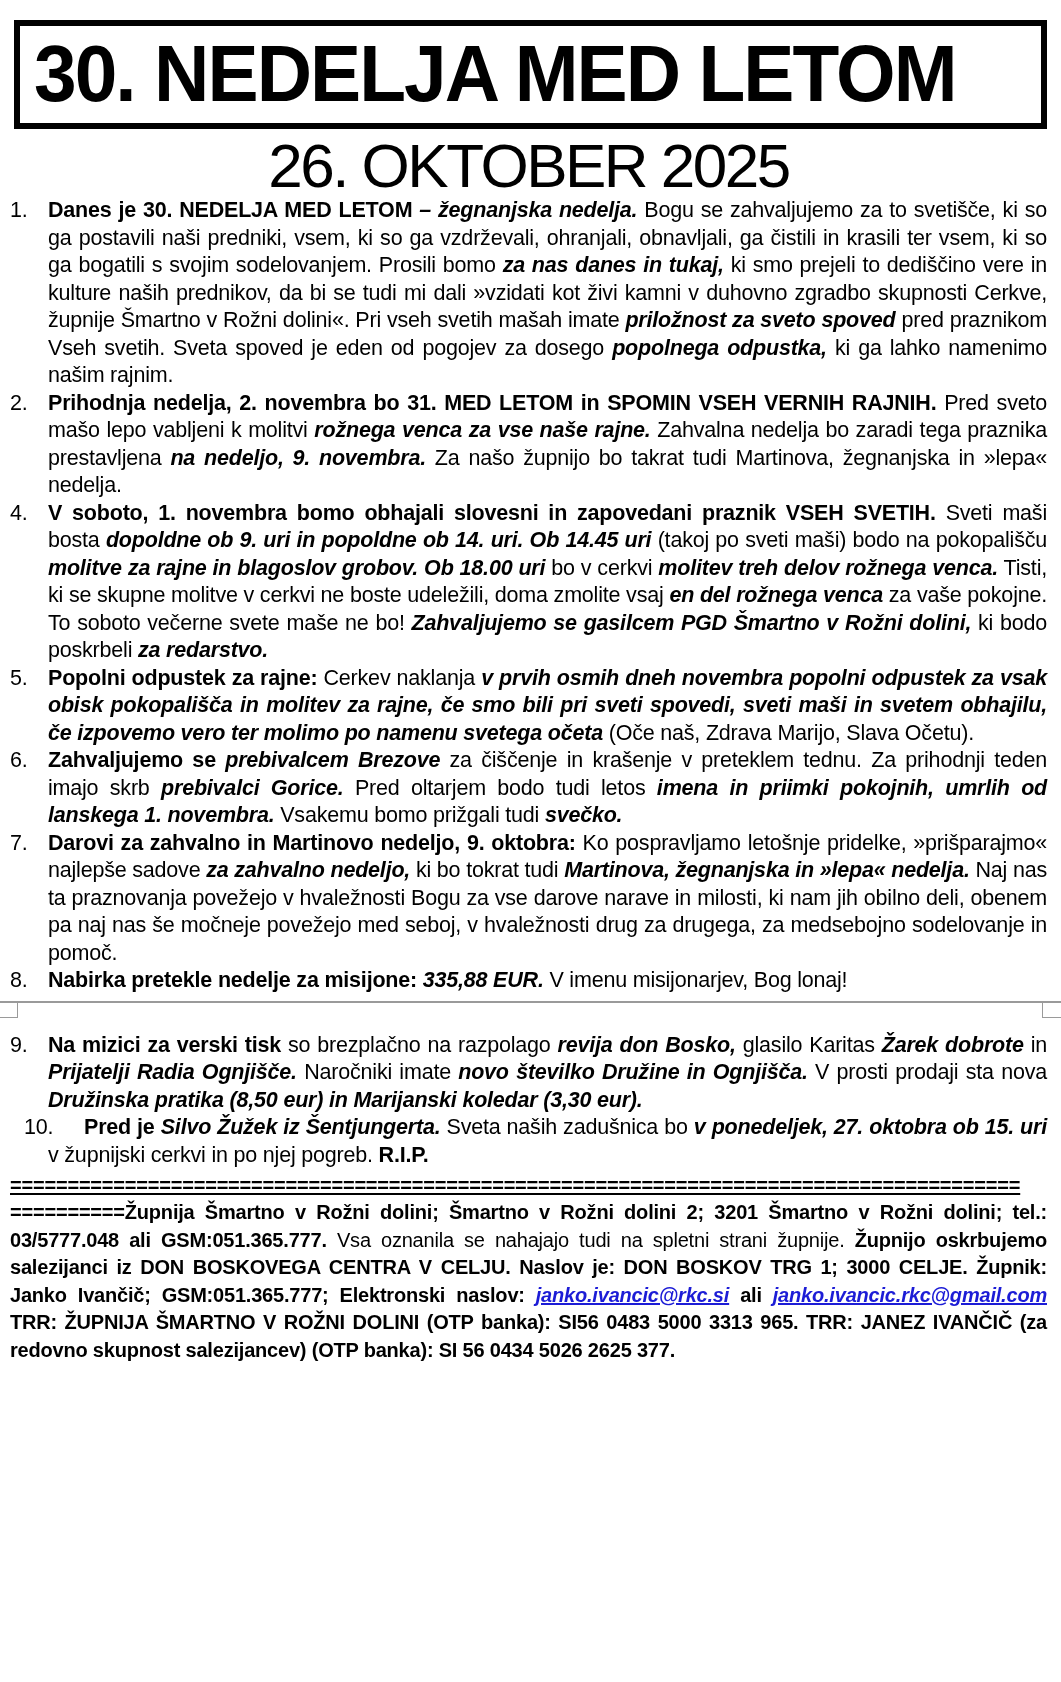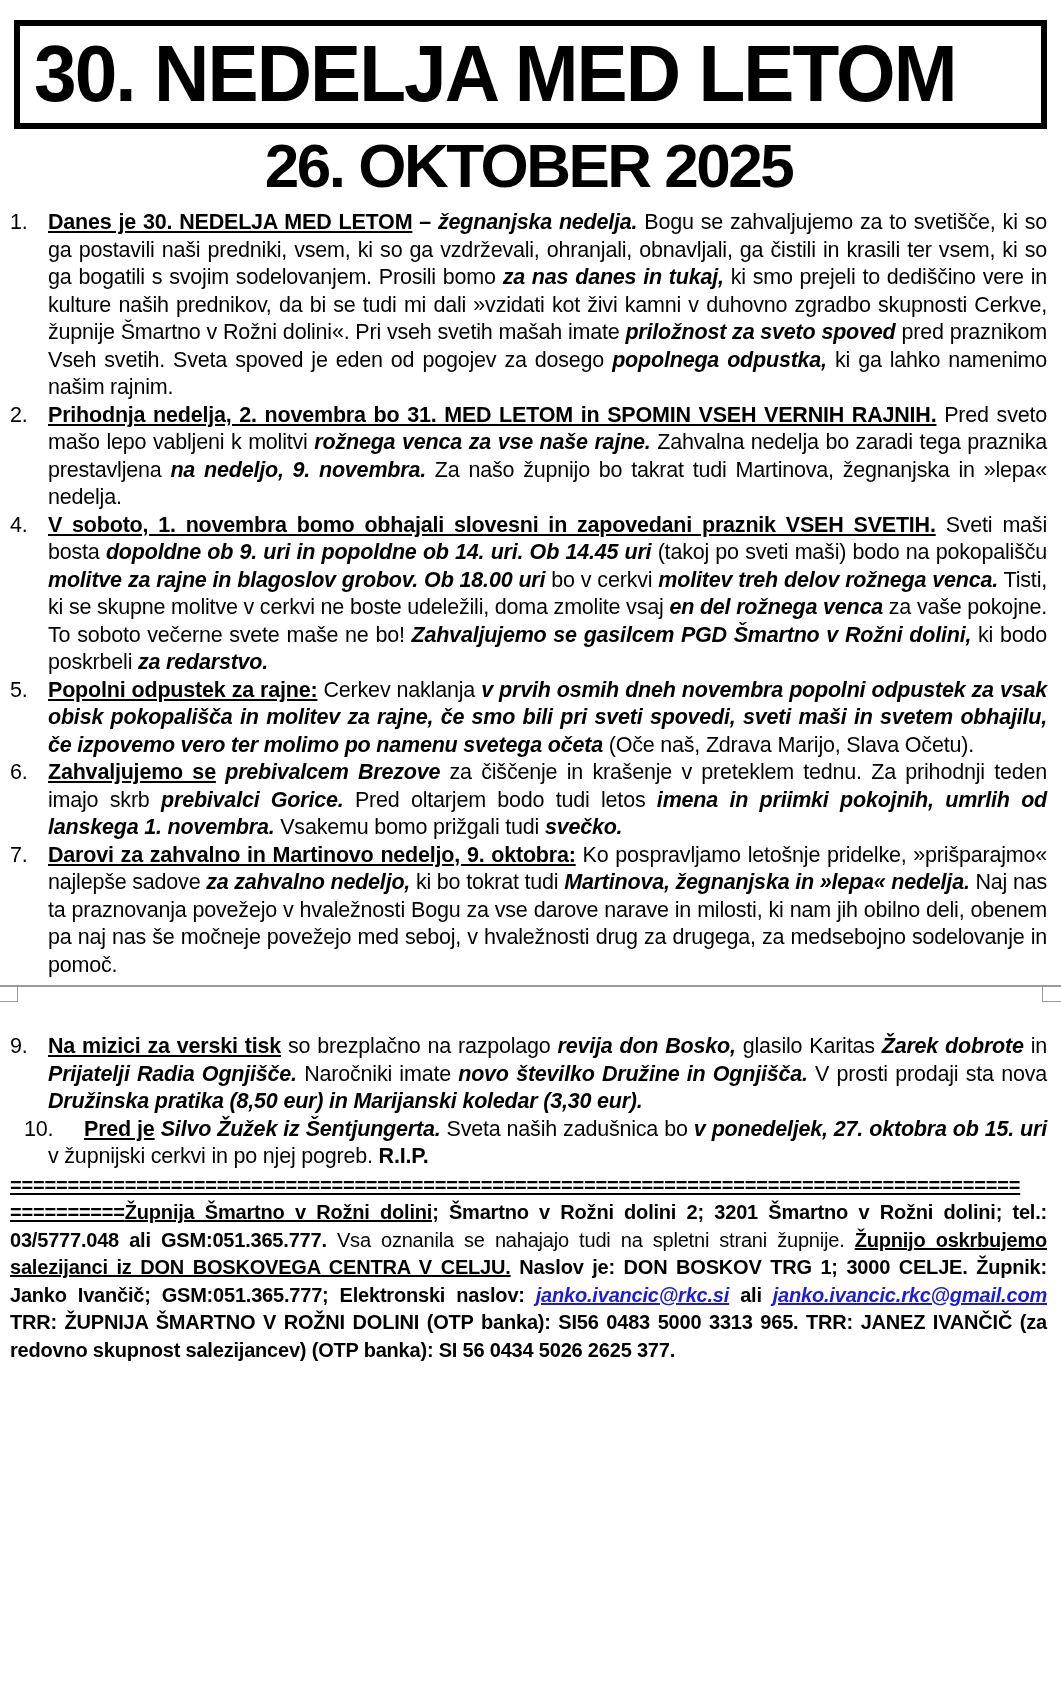--- a/index.html
+++ b/index.html
@@ -24,43 +24,43 @@
   }
   .title {
     display: inline-block;
     font-size: 79px; font-weight: bold;
     letter-spacing: -2px;
     transform: scaleX(0.97); transform-origin: left center;
     white-space: nowrap;
   }
   .subtitle {
     text-align: center;
-    font-size: 62px; font-weight: bold;
+    font-size: 62px; font-weight: normal;
     letter-spacing: -2.5px;
     line-height: 1.0;
-    margin: 2px 0 12px 0;
+    margin: 2px 0 0 0;
   }
   
   .list { font-size: 21.5px; line-height: 27.5px; letter-spacing: -0.2px; }
   .item {
     margin: 0 0 0 38px;
     text-indent: -38px;
     text-align: justify;
   }
   .num {
     display: inline-block;
     width: 38px;
     text-indent: 0;
   }
   .item-10 .num { width: 74px; padding-left: 14px; box-sizing: border-box; }
-  .item-9 { margin-top: 30px; }
+  .item-9 { margin-top: 13px; }
   
   .rb { font-weight: bold; }
   .ri { font-style: italic; }
-  .ru { text-decoration: underline; }
+  .ru { }
   .rl { color: #1c1cd6; font-weight: bold; text-decoration: underline; font-style: italic; }
   
   .pagebreak {
     position: relative;
     height: 18px;
     margin: 6px -14px 0 -10px;
     flex-shrink: 0;
   }
   .pagebreak .pb-line {
     position: absolute; left: 0; right: 0; top: 0;
@@ -102,20 +102,21 @@
   </div>
   <div class="subtitle">26. OKTOBER 2025</div>
 
   <div class="list">
     <p class="item item-1"><span class="num">1.</span><span><span class="rb ru">Danes je 30. NEDELJA MED LETOM</span><span> </span><span class="rb ri">– žegnanjska nedelja.</span><span> Bogu se zahvaljujemo za to svetišče, ki so ga postavili naši predniki, vsem, ki so ga vzdrževali, ohranjali, obnavljali, ga čistili in krasili ter vsem, ki so ga bogatili s svojim sodelovanjem. Prosili bomo </span><span class="rb ri">za nas danes in tukaj,</span><span> ki smo prejeli to dediščino vere in kulture naših prednikov, da bi se tudi mi dali »vzidati kot živi kamni v duhovno zgradbo skupnosti Cerkve, župnije Šmartno v Rožni dolini«. Pri vseh svetih mašah imate </span><span class="rb ri">priložnost za sveto spoved</span><span> pred praznikom Vseh svetih. Sveta spoved je eden od pogojev za dosego </span><span class="rb ri">popolnega odpustka,</span><span> ki ga lahko namenimo našim rajnim.</span></span></p>
     <p class="item item-2"><span class="num">2.</span><span><span class="rb ru">Prihodnja nedelja, 2. novembra bo 31. MED LETOM in SPOMIN VSEH VERNIH RAJNIH.</span><span> Pred sveto mašo lepo vabljeni k molitvi </span><span class="rb ri">rožnega venca za vse naše rajne.</span><span> Zahvalna nedelja bo zaradi tega praznika prestavljena </span><span class="rb ri">na nedeljo, 9. novembra.</span><span> Za našo župnijo bo takrat tudi Martinova, žegnanjska in »lepa« nedelja.</span></span></p>
     <p class="item item-4"><span class="num">4.</span><span><span class="rb ru">V soboto, 1. novembra bomo obhajali slovesni in zapovedani praznik VSEH SVETIH.</span><span> Sveti maši bosta </span><span class="rb ri">dopoldne ob 9. uri in popoldne ob 14. uri. Ob 14.45 uri</span><span> (takoj po sveti maši) bodo na pokopališču </span><span class="rb ri">molitve za rajne in blagoslov grobov. Ob 18.00 uri</span><span> bo v cerkvi </span><span class="rb ri">molitev treh delov rožnega venca.</span><span> Tisti, ki se skupne molitve v cerkvi ne boste udeležili, doma zmolite vsaj </span><span class="rb ri">en del rožnega venca</span><span> za vaše pokojne. To soboto večerne svete maše ne bo! </span><span class="rb ri">Zahvaljujemo se gasilcem PGD Šmartno v Rožni dolini,</span><span> ki bodo poskrbeli </span><span class="rb ri">za redarstvo.</span></span></p>
     <p class="item item-5"><span class="num">5.</span><span><span class="rb ru">Popolni odpustek za rajne:</span><span> Cerkev naklanja </span><span class="rb ri">v prvih osmih dneh novembra popolni odpustek za vsak obisk pokopališča in molitev za rajne, če smo bili pri sveti spovedi, sveti maši in svetem obhajilu, če izpovemo vero ter molimo po namenu svetega očeta</span><span> (Oče naš, Zdrava Marijo, Slava Očetu).</span></span></p>
     <p class="item item-6"><span class="num">6.</span><span><span class="rb ru">Zahvaljujemo se</span><span> </span><span class="rb ri">prebivalcem Brezove</span><span> za čiščenje in krašenje v preteklem tednu. Za prihodnji teden imajo skrb </span><span class="rb ri">prebivalci Gorice.</span><span> Pred oltarjem bodo tudi letos </span><span class="rb ri">imena in priimki pokojnih, umrlih od lanskega 1. novembra.</span><span> Vsakemu bomo prižgali tudi </span><span class="rb ri">svečko.</span></span></p>
     <p class="item item-7"><span class="num">7.</span><span><span class="rb ru">Darovi za zahvalno in Martinovo nedeljo, 9. oktobra:</span><span> Ko pospravljamo letošnje pridelke, »prišparajmo« najlepše sadove </span><span class="rb ri">za zahvalno nedeljo,</span><span> ki bo tokrat tudi </span><span class="rb ri">Martinova, žegnanjska in »lepa« nedelja.</span><span> Naj nas ta praznovanja povežejo v hvaležnosti Bogu za vse darove narave in milosti, ki nam jih obilno deli, obenem pa naj nas še močneje povežejo med seboj, v hvaležnosti drug za drugega, za medsebojno sodelovanje in pomoč.</span></span></p>
+    <p class="item item-8"><span class="num">8.</span><span><span class="rb ru">Nabirka pretekle nedelje za misijone:</span><span> </span><span class="rb ri">335,88 EUR.</span><span> V imenu misijonarjev, Bog lonaj!</span></span></p>
 
     <div class="pagebreak">
       <div class="pb-line"></div>
       <div class="pb-corner-left"></div>
       <div class="pb-corner-right"></div>
     </div>
 
     <p class="item item-9"><span class="num">9.</span><span><span class="rb ru">Na mizici za verski tisk</span><span> so brezplačno na razpolago </span><span class="rb ri">revija don Bosko,</span><span> glasilo Karitas </span><span class="rb ri">Žarek dobrote</span><span> in </span><span class="rb ri">Prijatelji Radia Ognjišče.</span><span> Naročniki imate </span><span class="rb ri">novo številko Družine in Ognjišča.</span><span> V prosti prodaji sta nova </span><span class="rb ri">Družinska pratika (8,50 eur) in Marijanski koledar (3,30 eur).</span></span></p>
     <p class="item item-10"><span class="num">10.</span><span><span class="rb ru">Pred je</span><span> </span><span class="rb ri">Silvo Žužek iz Šentjungerta.</span><span> Sveta naših zadušnica bo </span><span class="rb ri">v ponedeljek, 27. oktobra ob 15. uri</span><span> v župnijski cerkvi in po njej pogreb. </span><span class="rb">R.I.P.</span></span></p>
   </div>

